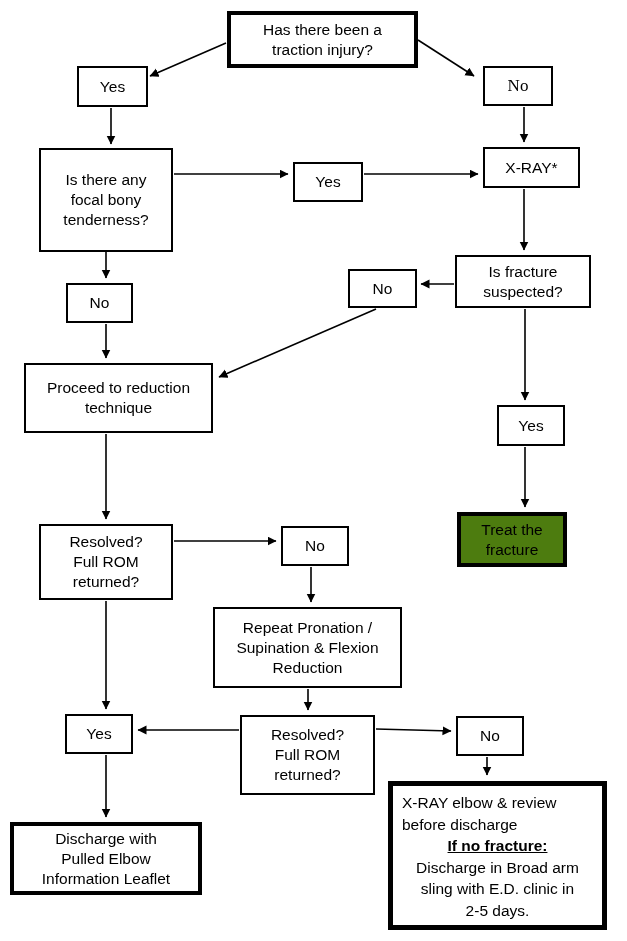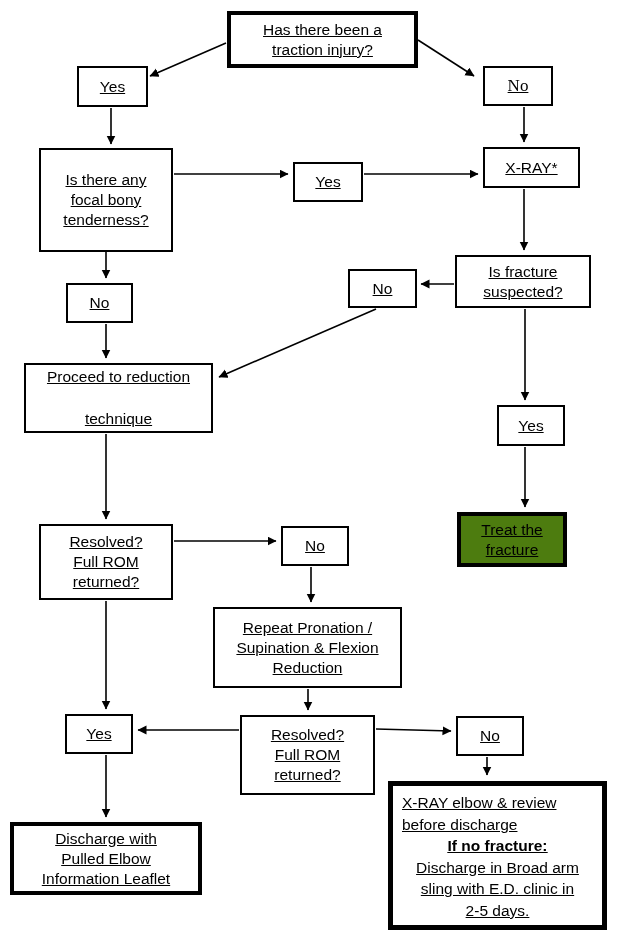--- a/index.html
+++ b/index.html
@@ -30,21 +30,20 @@
     border: 2px solid #000000;
     display: flex;
     flex-direction: column;
     justify-content: center;
     align-items: center;
     text-align: center;
     font-size: 15.5px;
     line-height: 20px;
     z-index: 2;
     padding: 2px 4px;
-    text-decoration: underline;
   }
   .node.thick {
     border-width: 4px;
   }
   .node.thick-heavy {
     border-width: 5px;
   }
   .node.serif {
     font-family: "Liberation Serif", serif;
     font-size: 17px;
@@ -124,21 +123,21 @@
     <div class="node thin" style="left: 455px; top: 255px; width: 136px; height: 53px; border-color: rgb(0, 0, 0); background: rgb(255, 255, 255);">
       <div class="line">Is fracture</div>
       <div class="line">suspected?</div>
     </div>
     <div class="node thin" style="left: 348px; top: 269px; width: 69px; height: 39px; border-color: rgb(0, 0, 0); background: rgb(255, 255, 255);">
       <div class="line">No</div>
     </div>
     <div class="node thin" style="left: 66px; top: 283px; width: 67px; height: 40px; border-color: rgb(0, 0, 0); background: rgb(255, 255, 255);">
       <div class="line">No</div>
     </div>
-    <div class="node thin" style="left: 24px; top: 363px; width: 189px; height: 70px; border-color: rgb(0, 0, 0); background: rgb(255, 255, 255); justify-content: space-between;">
+    <div class="node thin" style="left: 24px; top: 363px; width: 189px; height: 70px; border-color: rgb(0, 0, 0); background: rgb(255, 255, 255);">
       <div class="line">Proceed to reduction</div>
       <div class="line">technique</div>
     </div>
     <div class="node thin" style="left: 39px; top: 524px; width: 134px; height: 76px; border-color: rgb(0, 0, 0); background: rgb(255, 255, 255);">
       <div class="line">Resolved?</div>
       <div class="line">Full ROM</div>
       <div class="line">returned?</div>
     </div>
     <div class="node thin" style="left: 281px; top: 526px; width: 68px; height: 40px; border-color: rgb(0, 0, 0); background: rgb(255, 255, 255);">
       <div class="line">No</div>

